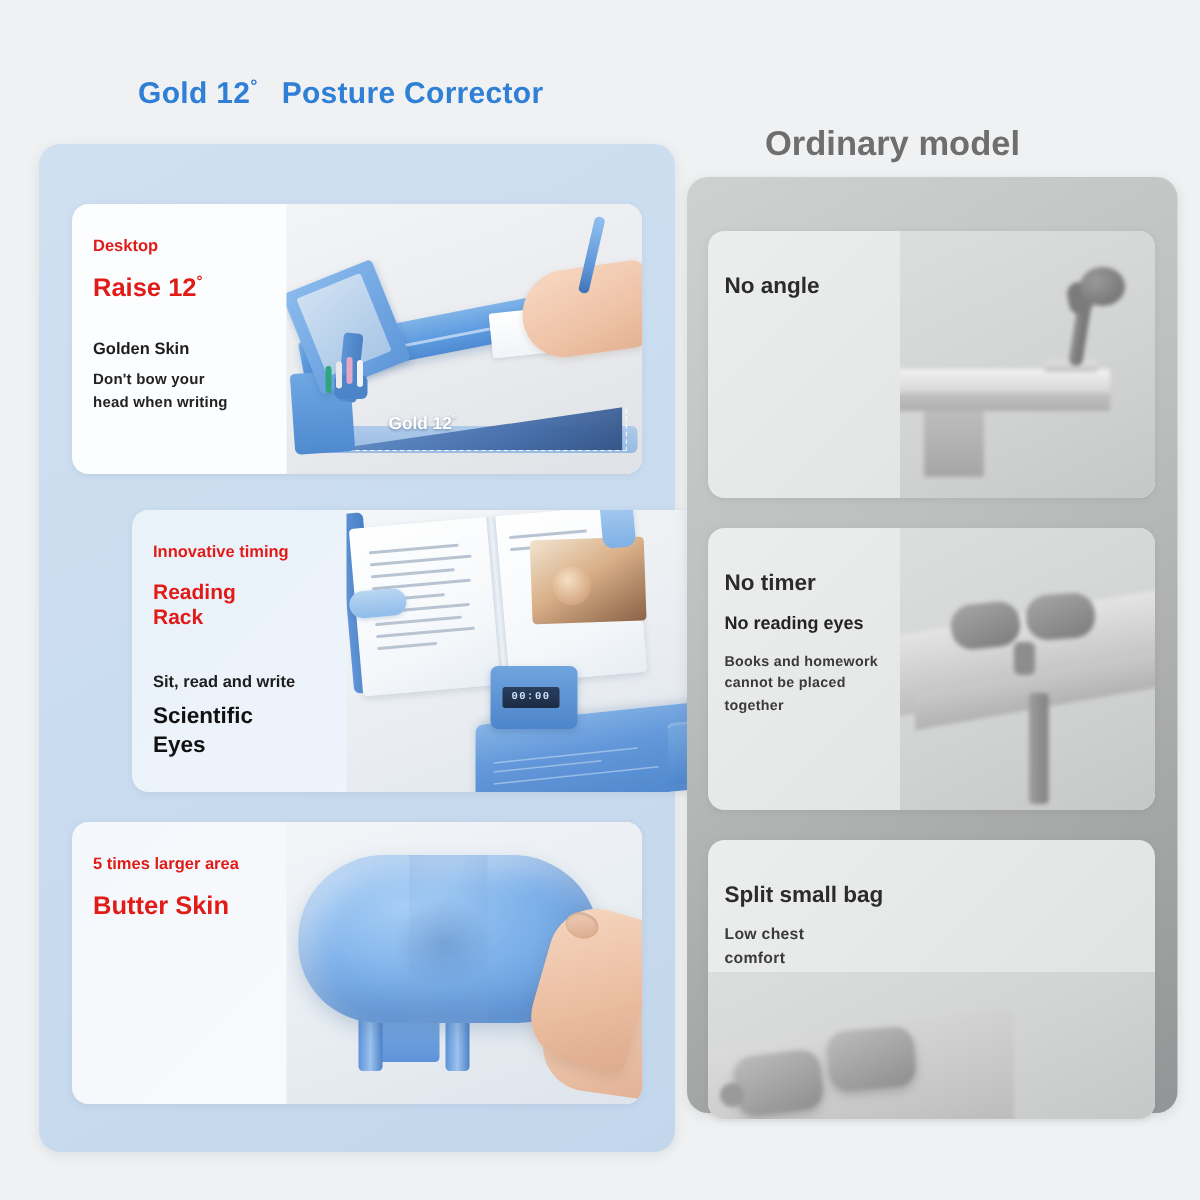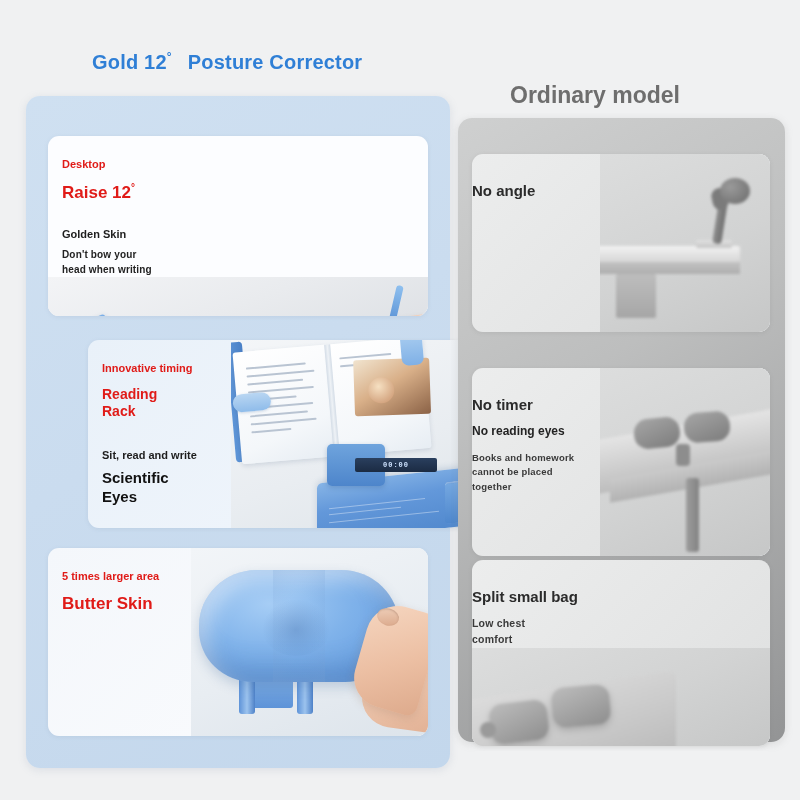--- a/index.html
+++ b/index.html
@@ -72,42 +72,42 @@
     border-radius: 11px;
     overflow: hidden;
     display: flex;
   }
   .card-left {
     left: 22px;
     width: 380px;
     background: #fbfcfe;
     box-shadow: 0 1px 4px rgba(110,135,160,.14);
   }
-  #card-l1 { top: 40px;  height: 180px; background:#fcfdff;flex-direction:column; }
+  #card-l1 { top: 40px;  height: 180px; background:#fcfdff; }
   #card-l2 { top: 244px; height: 188px; background: linear-gradient(135deg,#e9f1f9 0%, #eef4fb 60%, #f4f8fc 100%); margin-left: 40px; }
   #card-l3 { top: 452px; height: 188px; background: linear-gradient(135deg,#f4f7fb 0%, #fbfcfe 100%); }
 
   .card-right {
     left: 14px;
     width: 298px;
     background: linear-gradient(135deg,#eceded 0%, #e4e5e5 60%, #dedfdf 100%);
     box-shadow: 0 1px 4px rgba(120,120,120,.16);
   }
   #card-r1 { top: 36px;  height: 178px; }
-  #card-r2 { top: 250px; height: 188px; }
+  #card-r2 { top: 234px; height: 188px; }
   #card-r3 { top: 442px; height: 186px; flex-direction: column; }
 
   .card-text {
     position: relative;
     box-sizing: border-box;
     flex: 0 0 auto;
     padding: 22px 10px 0 14px;
   }
   .card-left .card-text  { width: 143px; }
-  .card-right .card-text { width: 128px; padding: 28px 6px 0 0; }
+  .card-right .card-text { width: 128px; padding: 28px 6px 0 11px; }
 
   .card-media {
     position: relative;
     flex: 1 1 auto;
     overflow: hidden;
     background: #eef1f4;
   }
 
   
   .t-red-sm {
@@ -309,22 +309,22 @@
     background:linear-gradient(90deg,#5f96d8,#4a80c6); border-radius:4px;
     transform:rotate(-5deg);
   }
   .l2-standwrap { position:absolute; left:86px; top:104px; width:80px; height:56px; }
   .l2-stand {
     position:absolute; left:10px; top:0; width:58px; height:42px;
     background:linear-gradient(180deg,#6fa4dd 0%,#4d85cb 100%);
     border-radius:5px; box-shadow:0 2px 5px rgba(60,100,150,.3);
   }
   .l2-timer {
-    position:absolute; left:28px; top:14px; width:38px; height:14px;
-    background:linear-gradient(180deg,#2a3f5e,#1b2b43); border-radius:2px;padding-left:44px;
+    position:absolute; left:8px; top:14px; width:38px; height:14px;
+    background:linear-gradient(180deg,#2a3f5e,#1b2b43); border-radius:2px;
   }
   .l2-timer-txt {
     position:absolute; left:0; top:0; right:0; bottom:0;
     color:#cfe3ff; font-size:7px; font-weight:bold;
     font-family:"Liberation Mono", monospace;
     display:flex; align-items:center; justify-content:center; letter-spacing:1px;
   }
   .l2-deskslab {
     position:absolute; left:86px; bottom:-4px; width:180px; height:58px;
     background:linear-gradient(175deg,#86b4e6 0%,#6398da 40%,#5088cd 100%);

